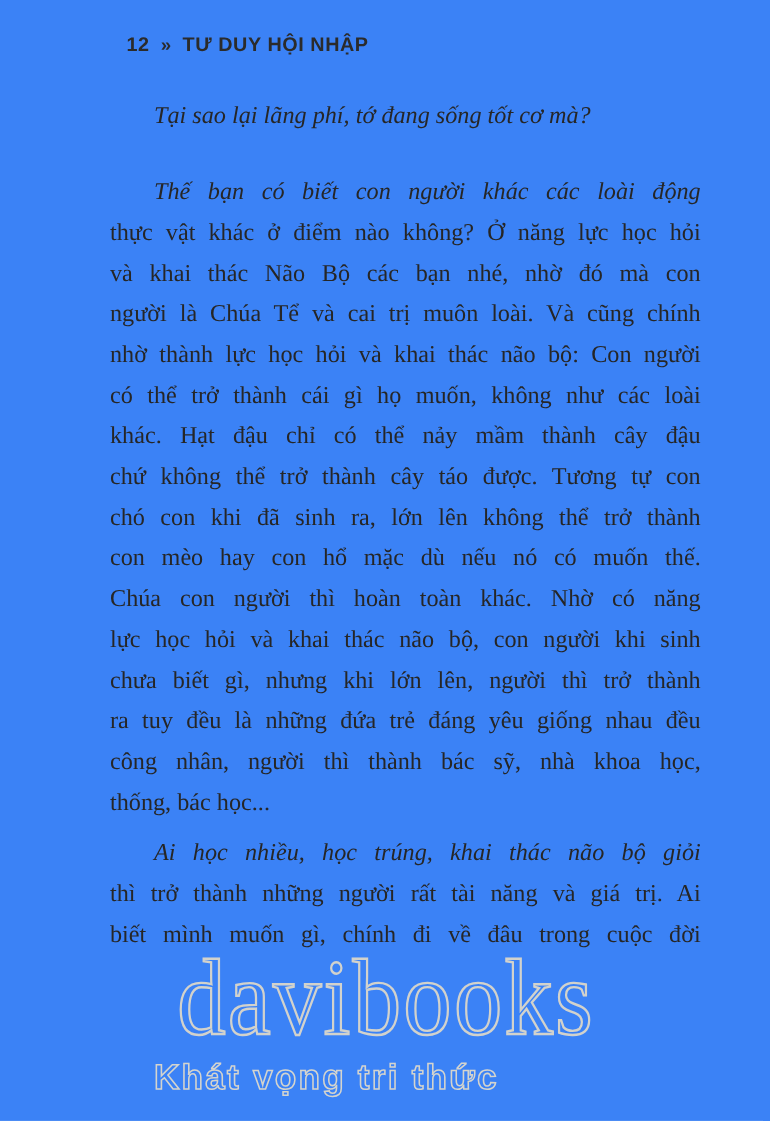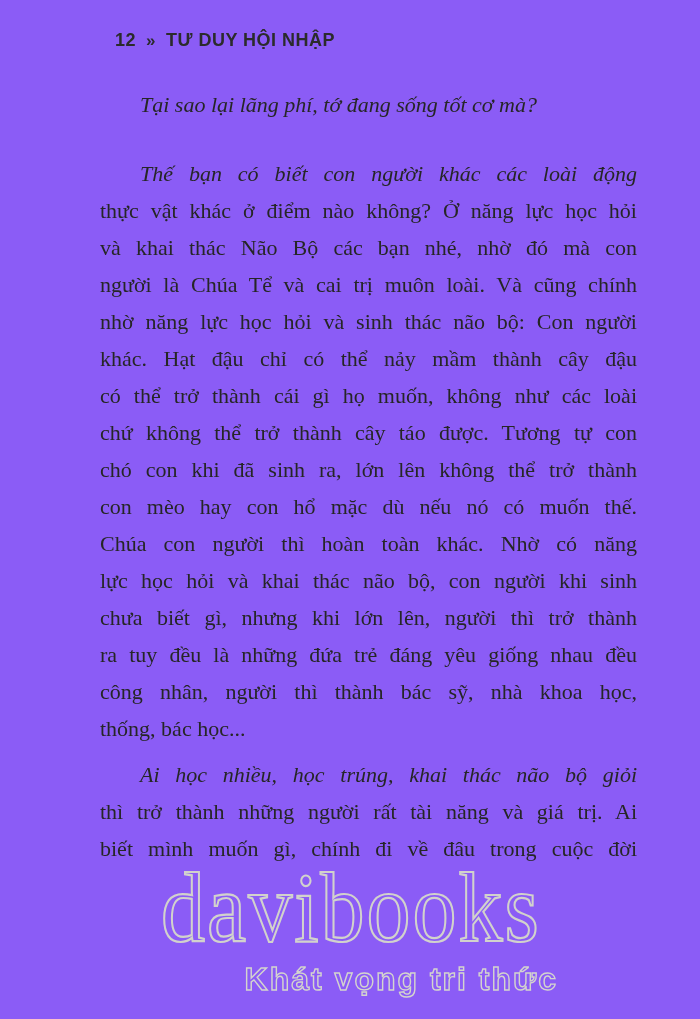--- a/index.html
+++ b/index.html
@@ -2,21 +2,21 @@
 <html lang="vi"><head>
 <meta charset="utf-8">
 <style>
   * { margin: 0; padding: 0; box-sizing: border-box; }
   html, body { background: #e8e8e6; }
   .page {
     position: relative;
     width: 700px;
     height: 1019px;
     margin: 0 auto;
-    background: #8b5cf6;
+    background: #3b82f6;
     overflow: hidden;
     font-family: "Liberation Serif", "DejaVu Serif", serif;
     color: #262626;
   }
 
   
   .running-header {
     position: absolute;
     top: 30px;
     left: 115px;
@@ -74,21 +74,21 @@
     -webkit-text-stroke: 2px #d2d2cc;
     transform: scaleY(1.12);
     transform-origin: center bottom;
   }
   .wm-tagline {
     margin-top: 1px;
     font-family: "Liberation Sans", "DejaVu Sans", sans-serif;
     font-size: 32px;
     font-weight: 700;
     letter-spacing: 2px;
-    text-align: right;
+    text-align: left;
     padding-right: 4px;
     color: rgba(252, 252, 249, 0);
     -webkit-text-stroke: 1.4px #d4d4ce;
   }
 </style>
 </head>
 <body>
 
 <div class="page">
 
@@ -100,23 +100,23 @@
 
   <div class="body-text" id="body-text">
       <div class="para">
         <div class="line indent">Tại sao lại lãng phí, tớ đang sống tốt cơ mà?</div>
       </div>
       <div class="para">
         <div class="line indent j">Thế bạn có biết con người khác các loài động</div>
         <div class="line j">thực vật khác ở điểm nào không? Ở năng lực học hỏi</div>
         <div class="line j">và khai thác Não Bộ các bạn nhé, nhờ đó mà con</div>
         <div class="line j">người là Chúa Tể và cai trị muôn loài. Và cũng chính</div>
-        <div class="line j">nhờ năng lực học hỏi và sinh thác não bộ: Con người</div>
+        <div class="line j">nhờ thành lực học hỏi và khai thác não bộ: Con người</div>
+        <div class="line j">có thể trở thành cái gì họ muốn, không như các loài</div>
         <div class="line j">khác. Hạt đậu chỉ có thể nảy mầm thành cây đậu</div>
-        <div class="line j">có thể trở thành cái gì họ muốn, không như các loài</div>
         <div class="line j">chứ không thể trở thành cây táo được. Tương tự con</div>
         <div class="line j">chó con khi đã sinh ra, lớn lên không thể trở thành</div>
         <div class="line j">con mèo hay con hổ mặc dù nếu nó có muốn thế.</div>
         <div class="line j">Chúa con người thì hoàn toàn khác. Nhờ có năng</div>
         <div class="line j">lực học hỏi và khai thác não bộ, con người khi sinh</div>
         <div class="line j">chưa biết gì, nhưng khi lớn lên, người thì trở thành</div>
         <div class="line j">ra tuy đều là những đứa trẻ đáng yêu giống nhau đều</div>
         <div class="line j">công nhân, người thì thành bác sỹ, nhà khoa học,</div>
         <div class="line">thống, bác học...</div>
       </div>

